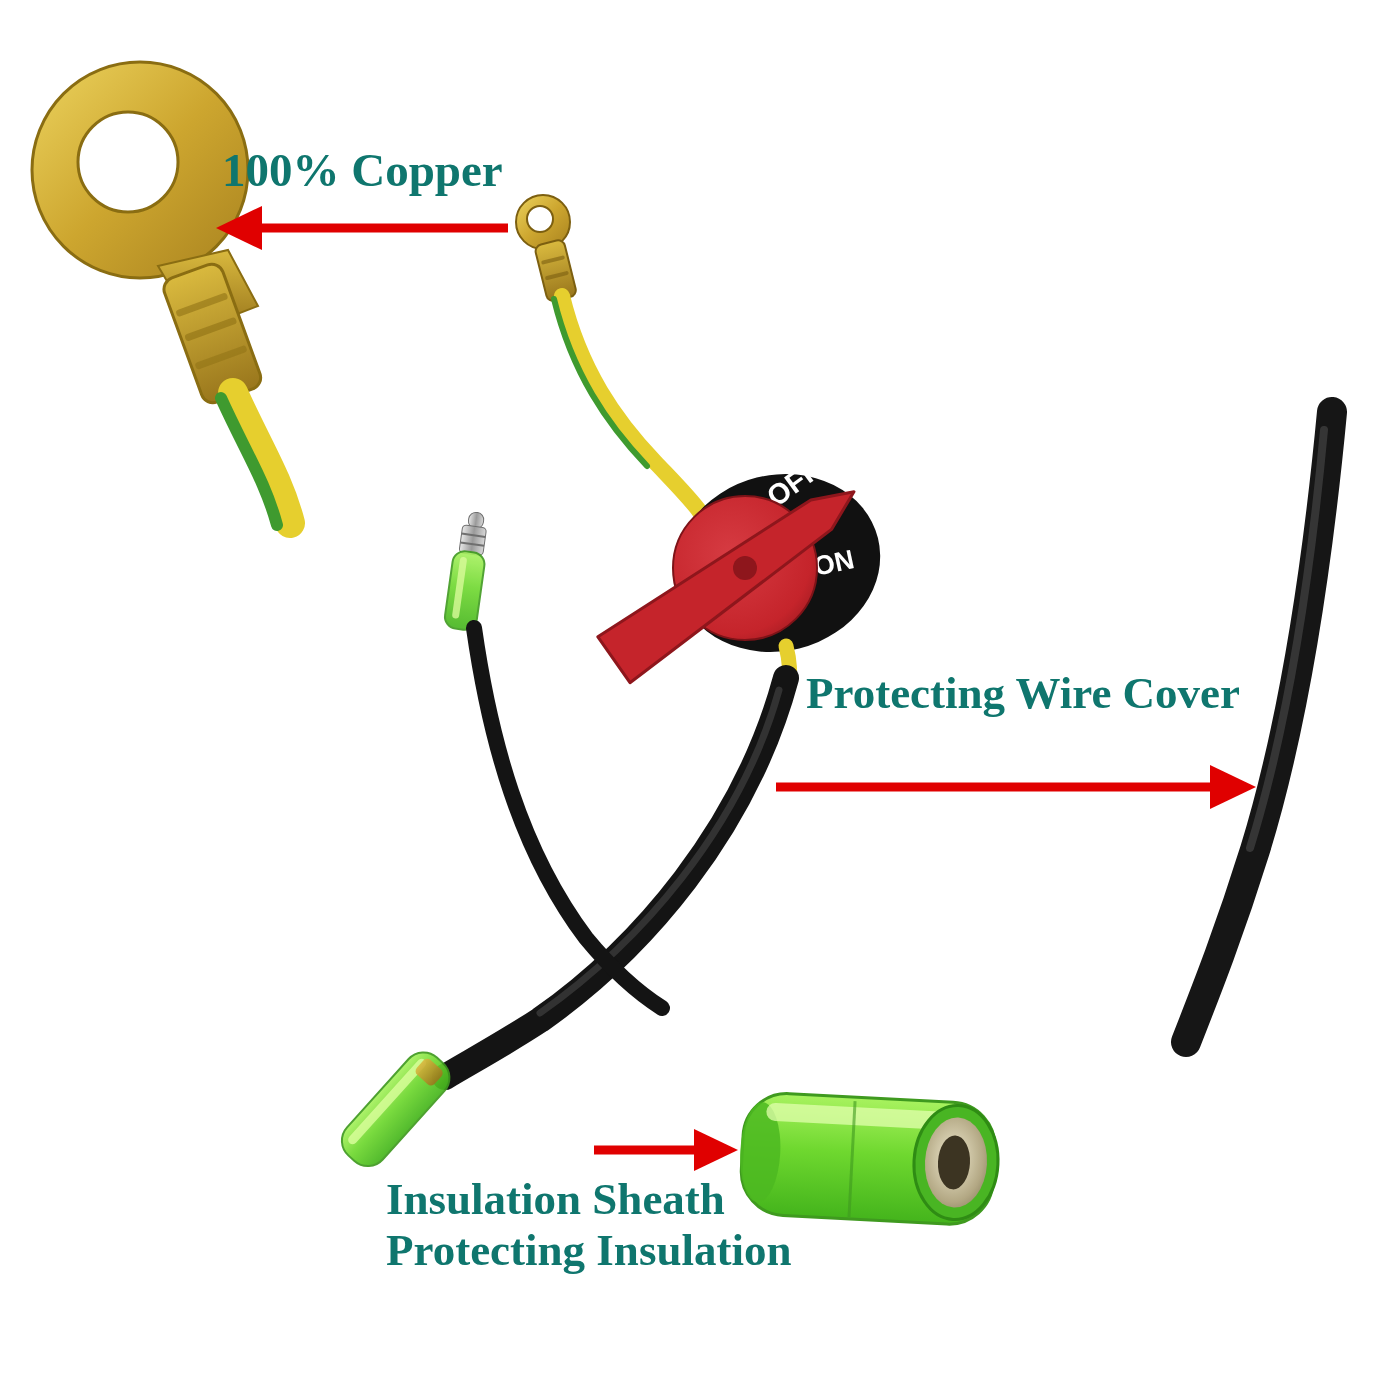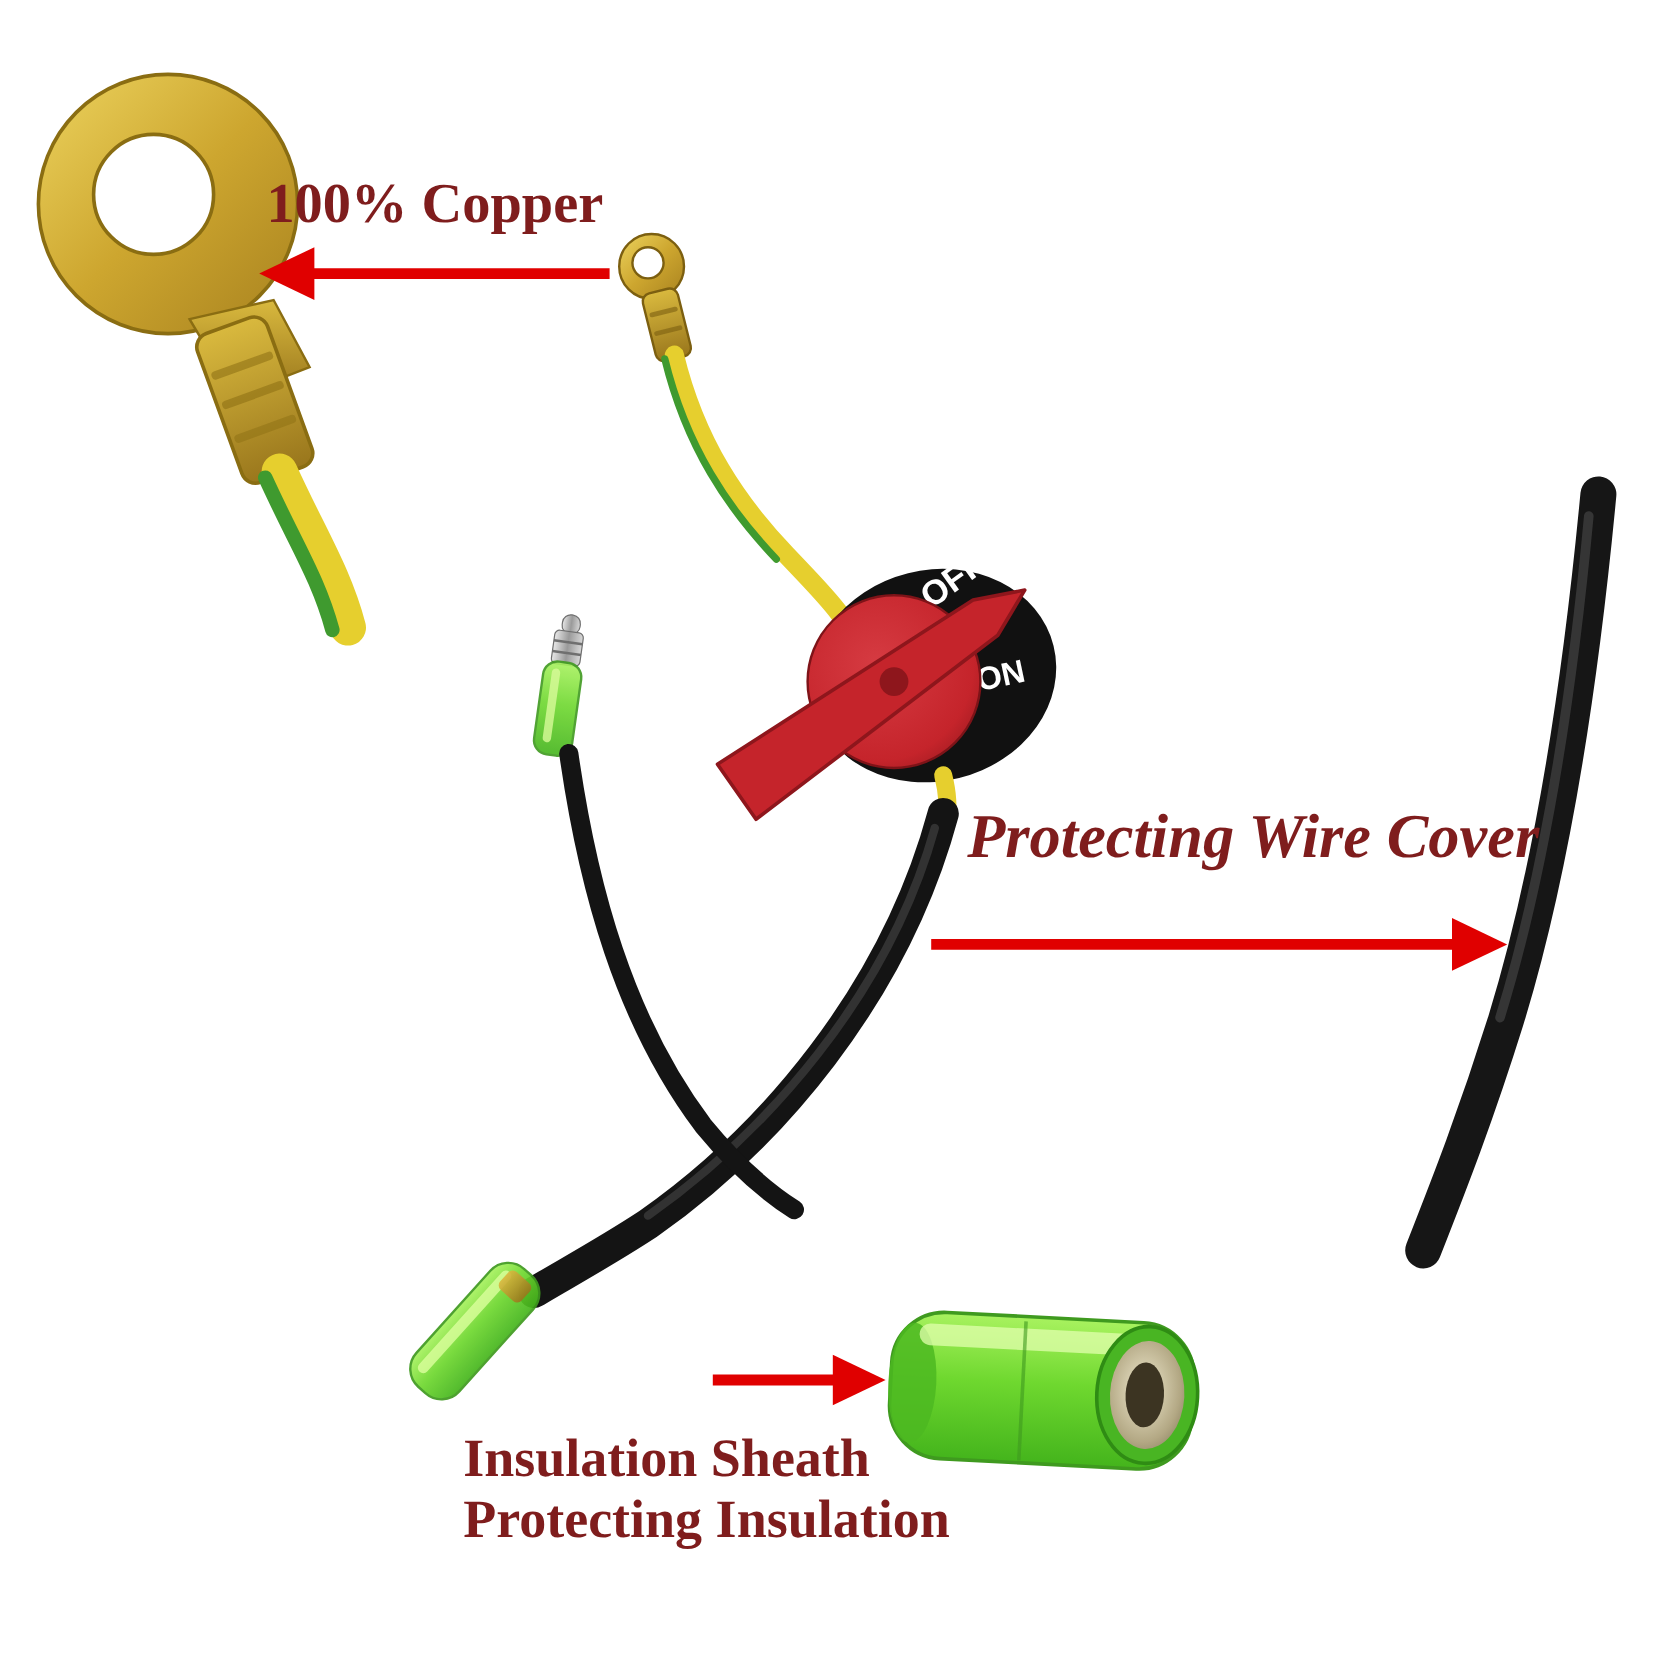--- a/index.html
+++ b/index.html
@@ -1,22 +1,22 @@
 <!DOCTYPE html>
 <html><head>
 <meta charset="utf-8">
 <style>
   html,body{margin:0;padding:0;background:#ffffff;}
   .scene{position:relative;width:1400px;height:1400px;background:#ffffff;overflow:hidden;
          font-family:"Liberation Serif", serif;}
   .scene svg{position:absolute;left:0;top:0;}
-  .lbl{position:absolute;color:#7f1d1d;font-weight:bold;line-height:1.14;white-space:nowrap;}
+  .lbl{position:absolute;color:#0f766e;font-weight:bold;line-height:1.14;white-space:nowrap;}
   #copper-label{left:222px;top:144px;font-size:47px;}
-  #cover-label{left:806px;top:668px;font-size:52px;font-style:italic;}
-  #sheath-label{left:386px;top:1174px;font-size:45px;margin-top:16px;}
+  #cover-label{left:806px;top:668px;font-size:45px;}
+  #sheath-label{left:386px;top:1174px;font-size:45px;}
   .svgtext{font-family:"Liberation Sans", sans-serif;font-weight:bold;fill:#ffffff;}
 </style>
 </head>
 <body>
 
 <div class="scene">
 
 <svg width="1400" height="1400" viewBox="0 0 1400 1400">
   <defs>
     <linearGradient id="brassG" x1="0" y1="0" x2="1" y2="1">

